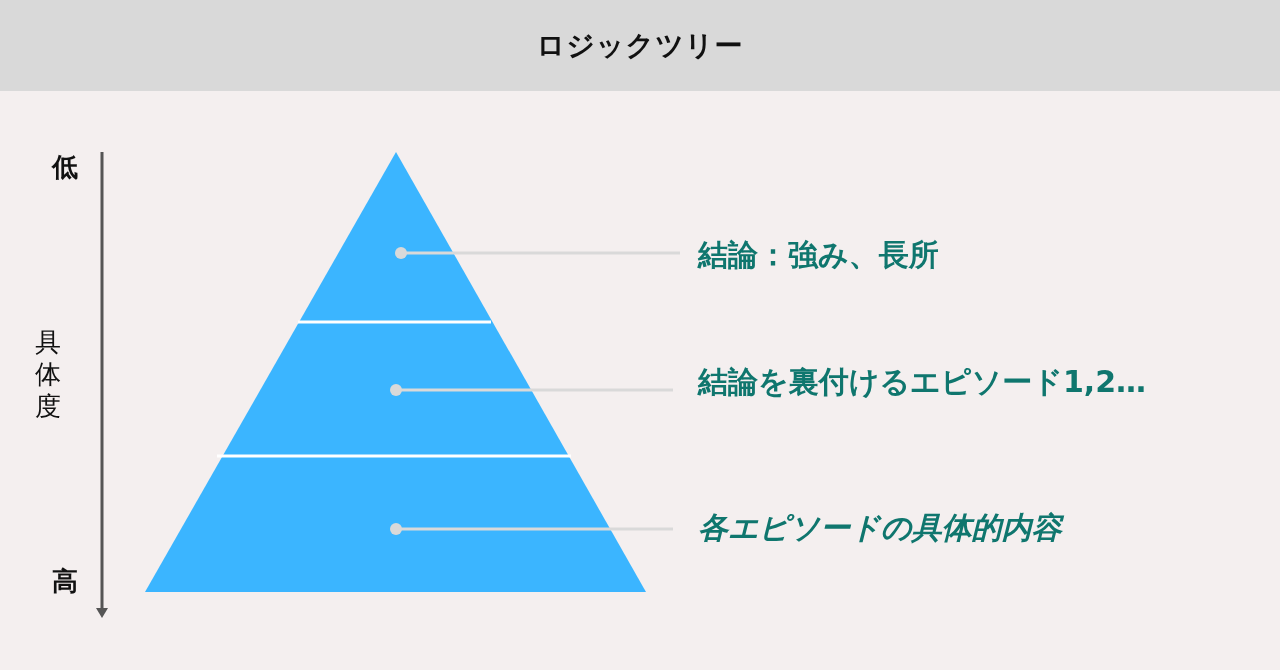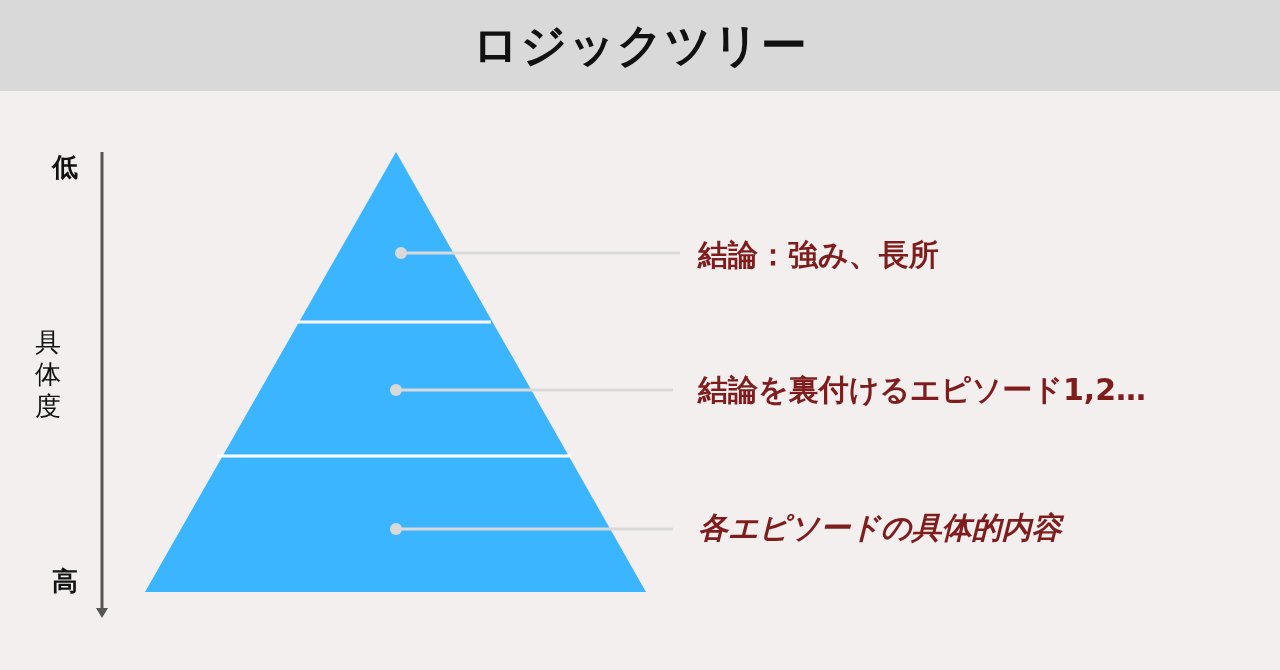--- a/index.html
+++ b/index.html
@@ -8,36 +8,36 @@
       background: #f4efef;
       font-family: "DejaVu Sans", "Liberation Sans", sans-serif;
       position: relative;
     }
     .header {
       position: absolute; left: 0; top: 0; width: 1280px; height: 91px;
       background: #d9d9d9;
       display: flex; align-items: center; justify-content: center;
     }
     .header h1 {
-      margin: 16px; font-size: 46px; font-weight: bold; color: #111;
+      margin: 16px; font-size: 28px; font-weight: bold; color: #111;
       letter-spacing: 1px;
     }
     .axis-label {
       position: absolute; color: #111; font-weight: bold; font-size: 26px;
       line-height: 1;
     }
     .axis-mid {
       position: absolute; left: 33px; top: 326px; width: 30px;
       font-size: 26px; line-height: 32px; color: #111; text-align: center;
       white-space: pre-line;
     }
     svg.diagram { position: absolute; left: 0; top: 0; }
     .level-text {
       position: absolute; left: 698px; font-size: 30px; font-weight: bold;
-      color: #7f1d1d; white-space: nowrap; line-height: 1;
+      color: #0f766e; white-space: nowrap; line-height: 1;
     }
   </style>
 </head>
 <body>
 
 <div class="header">
   <h1>ロジックツリー</h1>
 </div>
 
 <svg class="diagram" width="1280" height="670">
@@ -66,14 +66,14 @@
   </g>
 </svg>
 
 <div class="axis-label" style="left:52px; top:154px;">低</div>
 <div class="axis-mid">具
 体
 度</div>
 <div class="axis-label" style="left:52px; top:568px;">高</div>
 
 <div class="level-text" style="top:240px;">結論：強み、長所</div>
-<div class="level-text" style="top:375px;">結論を裏付けるエピソード1,2…</div>
+<div class="level-text" style="top:367px;">結論を裏付けるエピソード1,2…</div>
 <div class="level-text" style="top:513px;font-style:italic;">各エピソードの具体的内容</div>
 
 </body></html>

